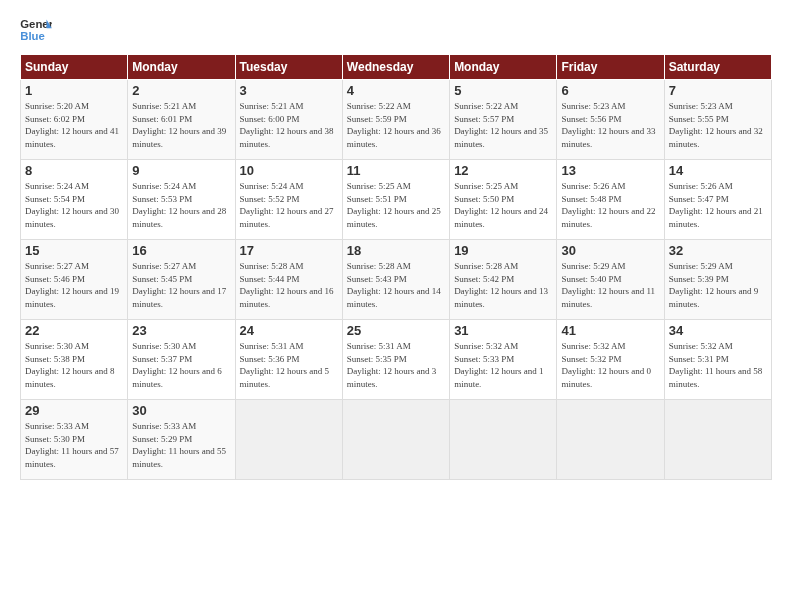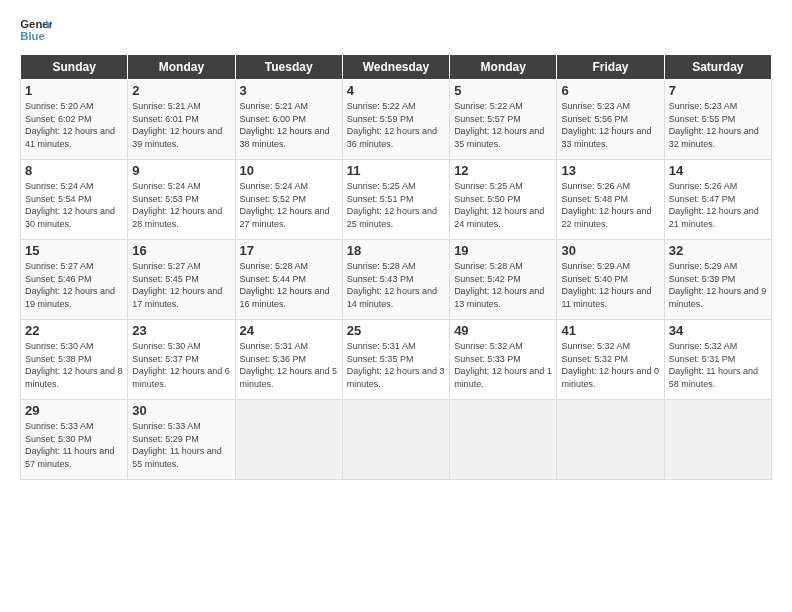--- a/index.html
+++ b/index.html
@@ -42,26 +42,26 @@
     .subtitle {
       font-size: 14px;
       color: #555;
     }
     .calendar {
       width: 100%;
       border-collapse: collapse;
       table-layout: fixed;
     }
     .calendar th {
-      background: #404040;
+      background: #7f1d1d;
       color: #fff;
       font-size: 12px;
       font-weight: bold;
       padding: 5px 4px;
-      text-align: center;
+      text-align: left;
       border: 1px solid #fff;
     }
     .calendar td {
       vertical-align: top;
       font-size: 9px;
       color: #333;
       padding: 3px 4px;
       border: 1px solid #ddd;
       background: #fff;
       height: 80px;
@@ -73,20 +73,21 @@
       font-size: 13px;
       font-weight: bold;
       color: #333;
       display: block;
       margin-bottom: 2px;
     }
     .day-info {
       font-size: 9px;
       color: #444;
       line-height: 1.4;
+      font-family: Liberation Serif, serif;
     }
     .row-bg-odd td { background: #f9f9f9; }
     .row-bg-even td { background: #ffffff; }
     .row-bg-odd td.empty { background: #f0f0f0; }
   </style>
 </head>
 <body>
 
 <div class="page">
   <div class="header">
@@ -317,21 +318,21 @@
   </td>
           <td>
     <span class="day-num">25</span>
     <div class="day-info">
       Sunrise: 5:31 AM<br>
       Sunset: 5:35 PM<br>
       Daylight: 12 hours and 3 minutes.
     </div>
   </td>
           <td>
-    <span class="day-num">49</span>
+    <span class="day-num">31</span>
     <div class="day-info">
       Sunrise: 5:32 AM<br>
       Sunset: 5:33 PM<br>
       Daylight: 12 hours and 1 minute.
     </div>
   </td>
           <td>
     <span class="day-num">41</span>
     <div class="day-info">
       Sunrise: 5:32 AM<br>

